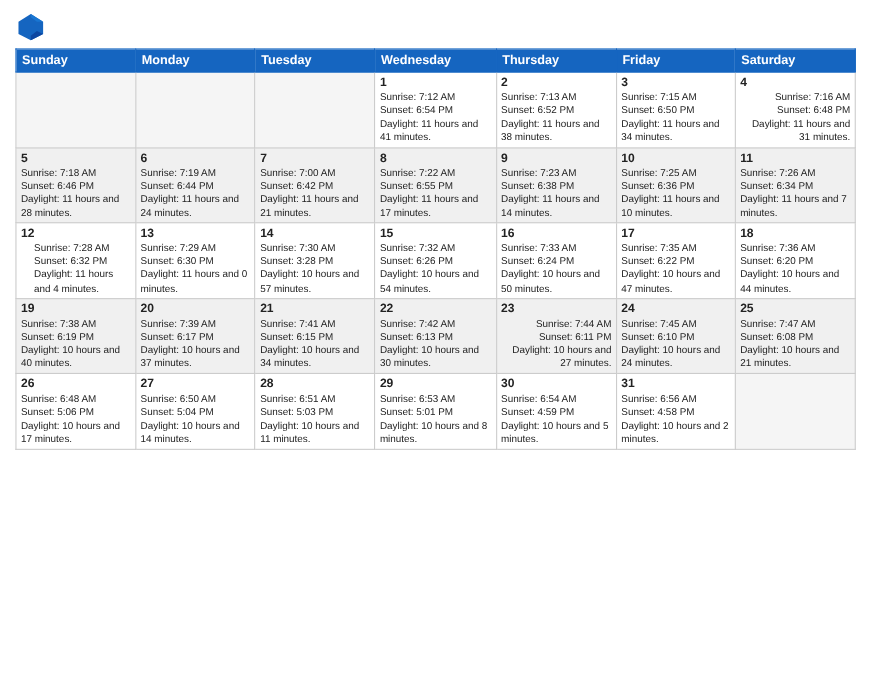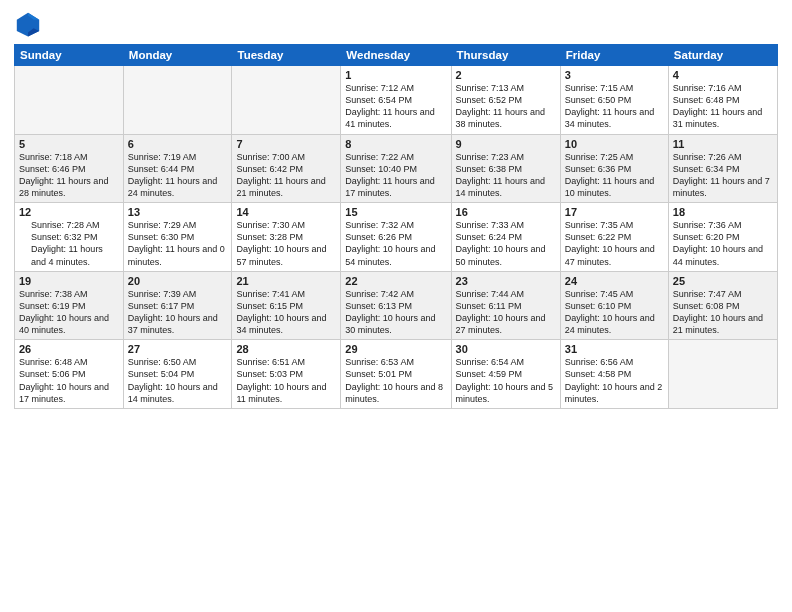--- a/index.html
+++ b/index.html
@@ -145,21 +145,21 @@
 Daylight: 11 hours and 38 minutes.</div>
           </td>
           <td>
             <span class="day-num">3</span>
             <div class="day-info" style="white-space: pre-line;">Sunrise: 7:15 AM
 Sunset: 6:50 PM
 Daylight: 11 hours and 34 minutes.</div>
           </td>
           <td>
             <span class="day-num">4</span>
-            <div class="day-info" style="white-space: pre-line;">Sunrise: 7:16 AM
+            <div class="day-info" style="white-space: pre-line; text-align: right;">Sunrise: 7:16 AM
 Sunset: 6:48 PM
 Daylight: 11 hours and 31 minutes.</div>
           </td>
         </tr>
         <tr class="row-shaded">
           <td>
             <span class="day-num">5</span>
             <div class="day-info" style="white-space: pre-line;">Sunrise: 7:18 AM
 Sunset: 6:46 PM
 Daylight: 11 hours and 28 minutes.</div>
@@ -172,21 +172,21 @@
           </td>
           <td>
             <span class="day-num">7</span>
             <div class="day-info" style="white-space: pre-line;">Sunrise: 7:00 AM
 Sunset: 6:42 PM
 Daylight: 11 hours and 21 minutes.</div>
           </td>
           <td>
             <span class="day-num">8</span>
             <div class="day-info" style="white-space: pre-line;">Sunrise: 7:22 AM
-Sunset: 10:40 PM
+Sunset: 6:55 PM
 Daylight: 11 hours and 17 minutes.</div>
           </td>
           <td>
             <span class="day-num">9</span>
             <div class="day-info" style="white-space: pre-line;">Sunrise: 7:23 AM
 Sunset: 6:38 PM
 Daylight: 11 hours and 14 minutes.</div>
           </td>
           <td>
             <span class="day-num">10</span>
@@ -265,21 +265,21 @@
 Daylight: 10 hours and 34 minutes.</div>
           </td>
           <td>
             <span class="day-num">22</span>
             <div class="day-info" style="white-space: pre-line;">Sunrise: 7:42 AM
 Sunset: 6:13 PM
 Daylight: 10 hours and 30 minutes.</div>
           </td>
           <td>
             <span class="day-num">23</span>
-            <div class="day-info" style="white-space: pre-line;">Sunrise: 7:44 AM
+            <div class="day-info" style="white-space: pre-line; text-align: right;">Sunrise: 7:44 AM
 Sunset: 6:11 PM
 Daylight: 10 hours and 27 minutes.</div>
           </td>
           <td>
             <span class="day-num">24</span>
             <div class="day-info" style="white-space: pre-line;">Sunrise: 7:45 AM
 Sunset: 6:10 PM
 Daylight: 10 hours and 24 minutes.</div>
           </td>
           <td>

